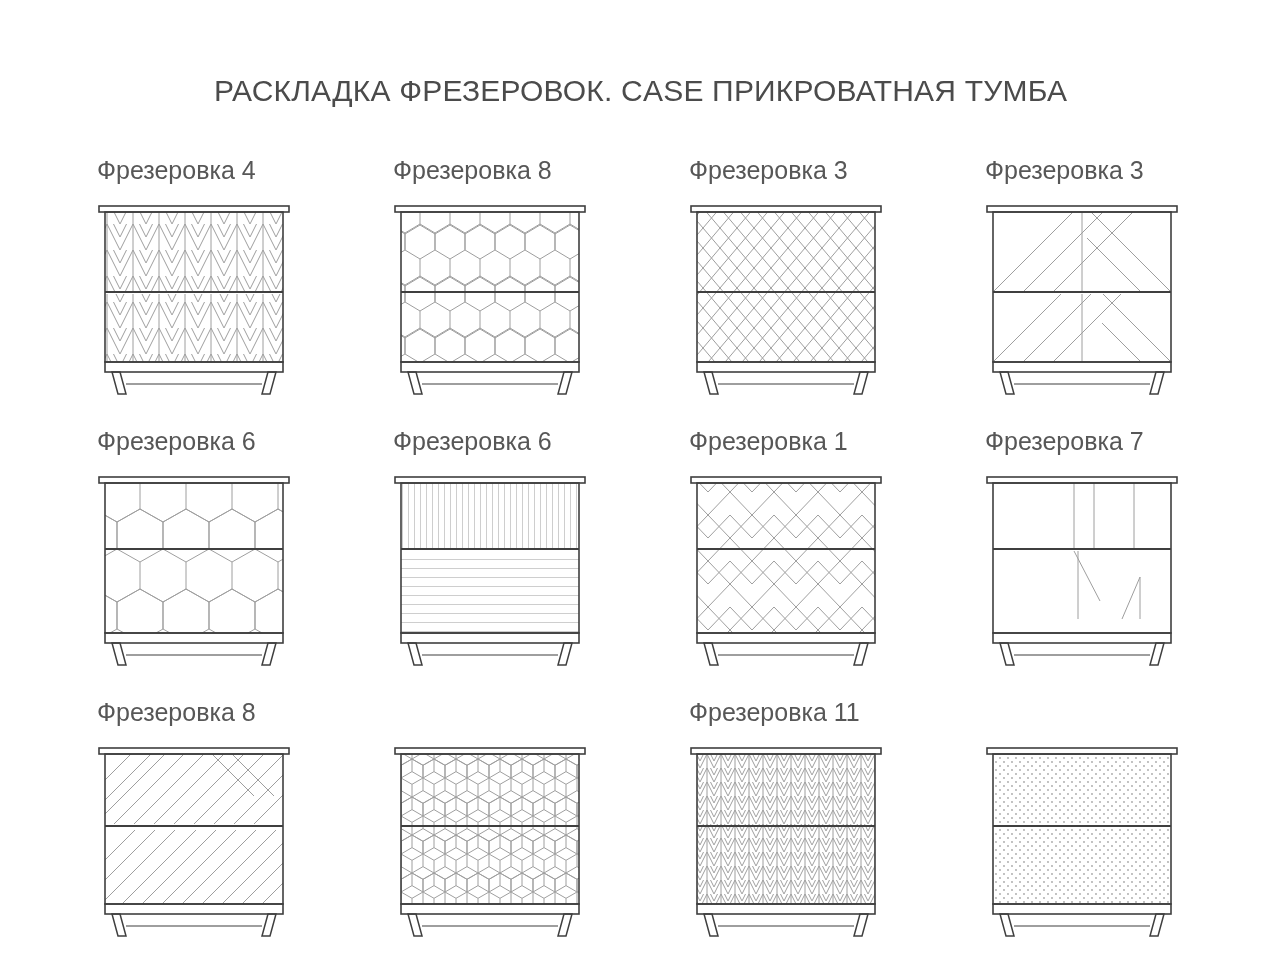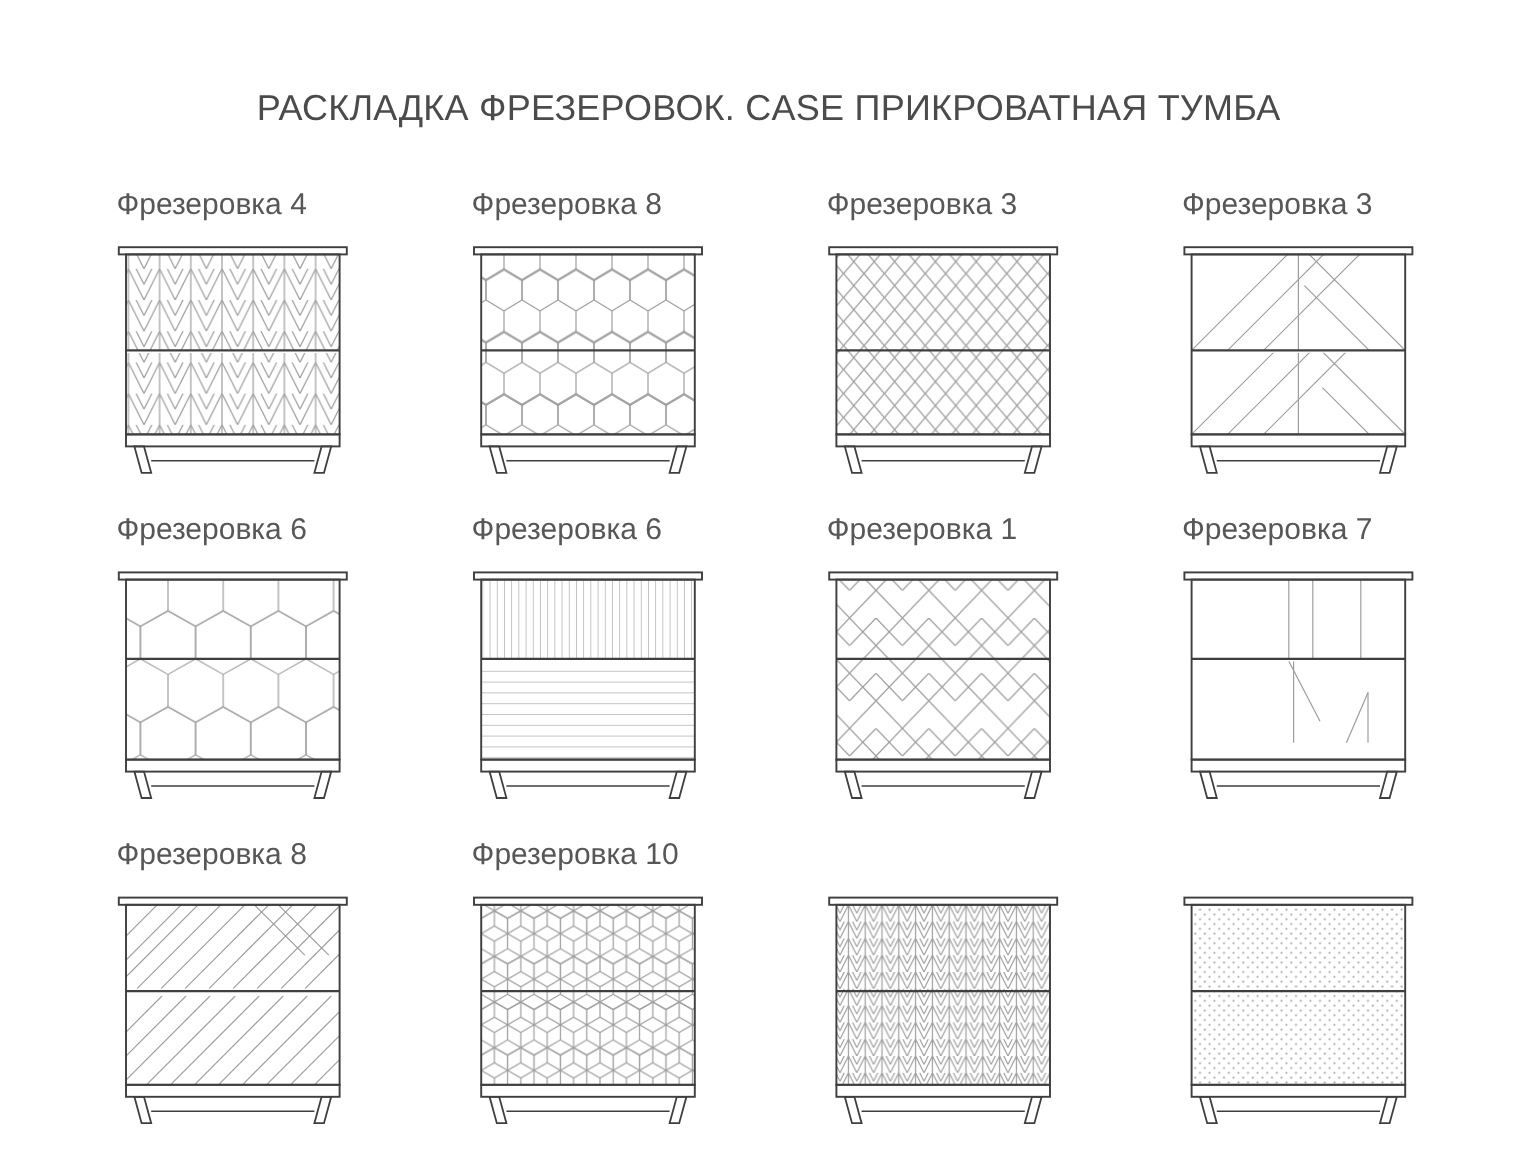--- a/index.html
+++ b/index.html
@@ -370,21 +370,20 @@
           <line x1="11" y1="86" x2="189" y2="86" stroke="#3f3f3f" stroke-width="1.8"></line>
           <rect x="11" y="164" width="178" height="10" fill="none" stroke="#3f3f3f" stroke-width="1.6"></rect>
           <path d="M18 174 L26 174 L32 196 L24 196 Z" fill="none" stroke="#3f3f3f" stroke-width="1.5"></path>
           <path d="M182 174 L174 174 L168 196 L176 196 Z" fill="none" stroke="#3f3f3f" stroke-width="1.5"></path>
           <line x1="32" y1="186" x2="168" y2="186" stroke="#3f3f3f" stroke-width="1.2"></line>
         </svg>
       </div>
     </div>
 
     <div class="cell">
-      <div class="cell-label">Фрезеровка 10</div>
       <div class="cabinet">
         <svg class="cab" width="200" height="200" viewBox="0 0 200 200" aria-hidden="true">
           <defs>
             <clipPath id="c10">
                 <rect x="11" y="14" width="178" height="150"></rect>
               </clipPath>
             <pattern id="p-cube" width="22" height="38" patternUnits="userSpaceOnUse">
               <g fill="none" stroke="#9e9e9e" stroke-width="1">
                 <path d="M11 0 L22 6.3 L22 19 L11 25.3 L0 19 L0 6.3 Z"></path>
                 <path d="M11 0 L11 12.6 L0 19"></path>
@@ -402,20 +401,21 @@
           <line x1="11" y1="86" x2="189" y2="86" stroke="#3f3f3f" stroke-width="1.8"></line>
           <rect x="11" y="164" width="178" height="10" fill="none" stroke="#3f3f3f" stroke-width="1.6"></rect>
           <path d="M18 174 L26 174 L32 196 L24 196 Z" fill="none" stroke="#3f3f3f" stroke-width="1.5"></path>
           <path d="M182 174 L174 174 L168 196 L176 196 Z" fill="none" stroke="#3f3f3f" stroke-width="1.5"></path>
           <line x1="32" y1="186" x2="168" y2="186" stroke="#3f3f3f" stroke-width="1.2"></line>
         </svg>
       </div>
     </div>
 
     <div class="cell">
+      <div class="cell-label">Фрезеровка 11</div>
       <div class="cabinet">
         <svg class="cab" width="200" height="200" viewBox="0 0 200 200" aria-hidden="true">
           <defs>
             <clipPath id="c11">
                 <rect x="11" y="14" width="178" height="150"></rect>
               </clipPath>
             <pattern id="p-herr" width="14" height="14" patternUnits="userSpaceOnUse">
               <g fill="none" stroke="#9e9e9e" stroke-width="1">
                 <path d="M0 14 L7 0 L14 14"></path>
                 <path d="M0 7 L7 -7 L14 7"></path>

